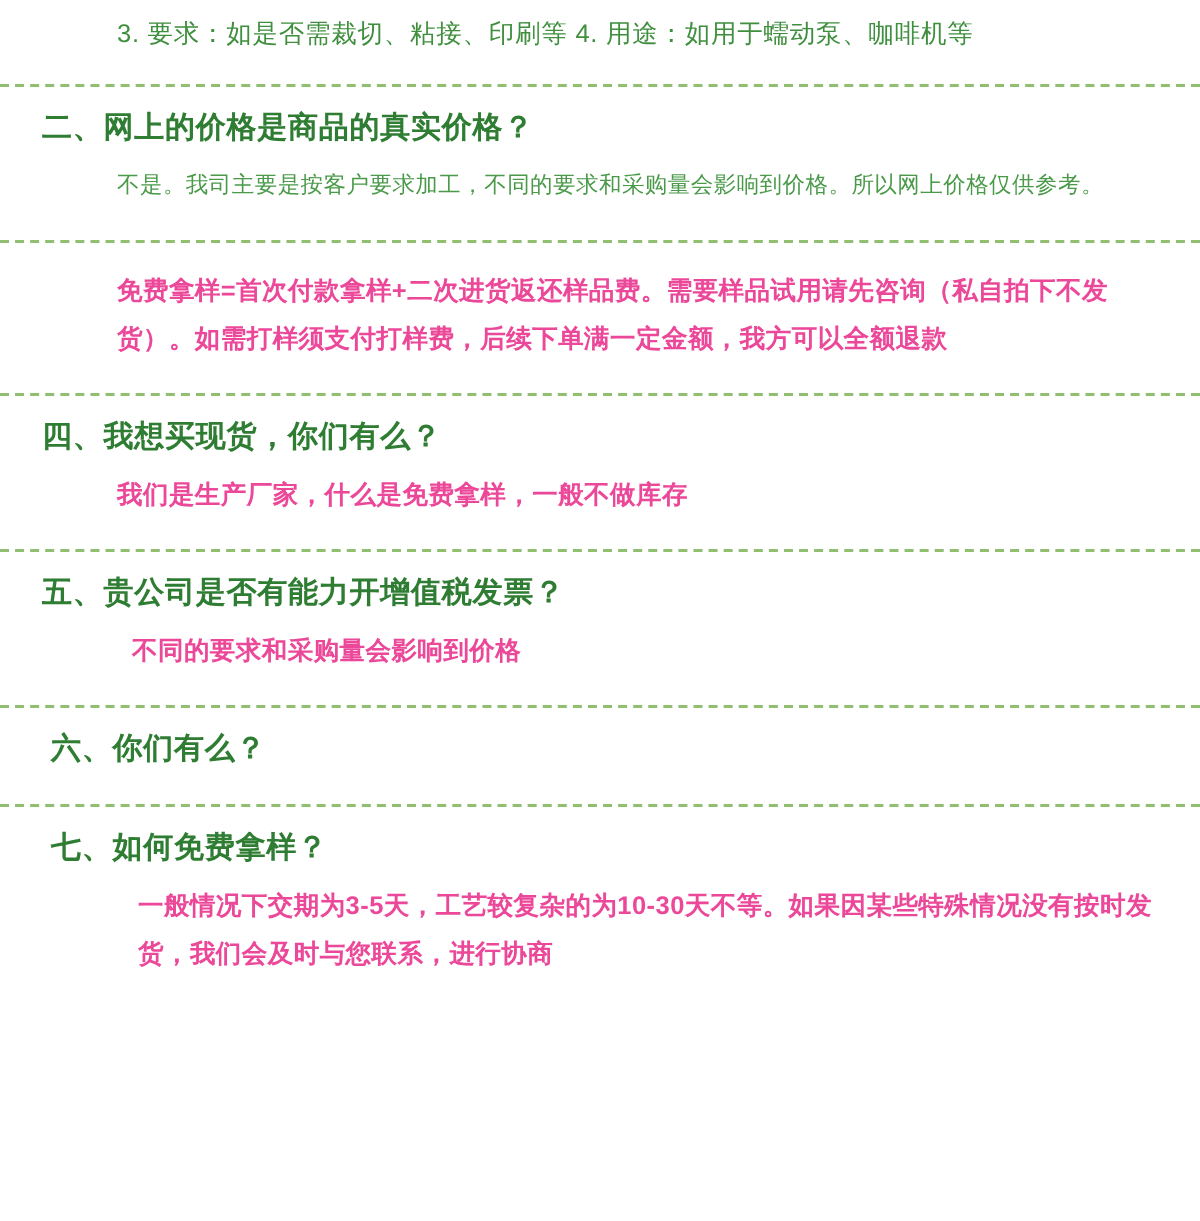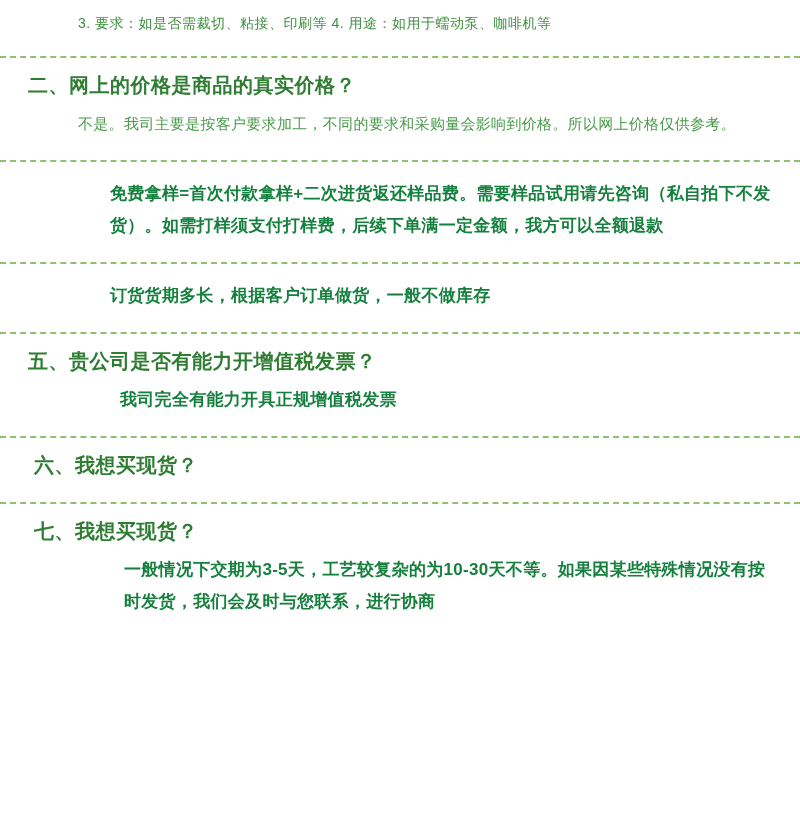--- a/index.html
+++ b/index.html
@@ -18,21 +18,21 @@
     position: relative;
     width: 800px;
     height: 814px;
     box-sizing: border-box;
   }
 
   .intro {
     padding: 8px 0 10px 0;
   }
   .intro-line {
-    font-size: 14px;
+    font-size: 17px;
     line-height: 30px;
     color: #3f8f3f;
     padding-left: 78px;
     letter-spacing: 0.5px;
     white-space: nowrap;
   }
 
   .divider {
     height: 0;
     border-top: 2px dashed #8fbf6f;
@@ -57,22 +57,21 @@
   .a {
     font-size: 15px;
     color: #4a9a4a;
     line-height: 32px;
     padding: 6px 26px 0 84px;
     letter-spacing: 0.3px;
   }
   .a.bold {
     font-weight: bold;
     font-size: 17px;
-    color: #15803d;
-    margin-left: 32px;
+    color: #ec4899;
   }
   .a.small-indent { padding-left: 78px; }
   .a.mid-indent { padding-left: 88px; }
   .a.wide-indent { padding-left: 92px; }
 </style>
 </head>
 <body>
 
 <div class="page">
 
@@ -89,36 +88,37 @@
 
   <div class="divider"></div>
 
   <div class="qa">
     <div class="a bold small-indent">免费拿样=首次付款拿样+二次进货返还样品费。需要样品试用请先咨询（私自拍下不发货）。如需打样须支付打样费，后续下单满一定金额，我方可以全额退款</div>
   </div>
 
   <div class="divider"></div>
 
   <div class="qa">
-    <div class="a bold small-indent">订货货期多长，根据客户订单做货，一般不做库存</div>
+    <div class="q indent-1">四、我想买现货，你们有么？</div>
+    <div class="a bold small-indent">我们是生产厂家，什么是免费拿样，一般不做库存</div>
   </div>
 
   <div class="divider"></div>
 
   <div class="qa">
     <div class="q indent-1">五、贵公司是否有能力开增值税发票？</div>
-    <div class="a bold mid-indent">我司完全有能力开具正规增值税发票</div>
+    <div class="a bold mid-indent">不同的要求和采购量会影响到价格</div>
   </div>
 
   <div class="divider"></div>
 
   <div class="qa">
-    <div class="q indent-2">六、我想买现货？</div>
+    <div class="q indent-2">六、你们有么？</div>
   </div>
 
   <div class="divider"></div>
 
   <div class="qa">
-    <div class="q indent-2">七、我想买现货？</div>
+    <div class="q indent-2">七、如何免费拿样？</div>
     <div class="a bold wide-indent">一般情况下交期为3-5天，工艺较复杂的为10-30天不等。如果因某些特殊情况没有按时发货，我们会及时与您联系，进行协商</div>
   </div>
 
 </div>
 
 </body></html>

